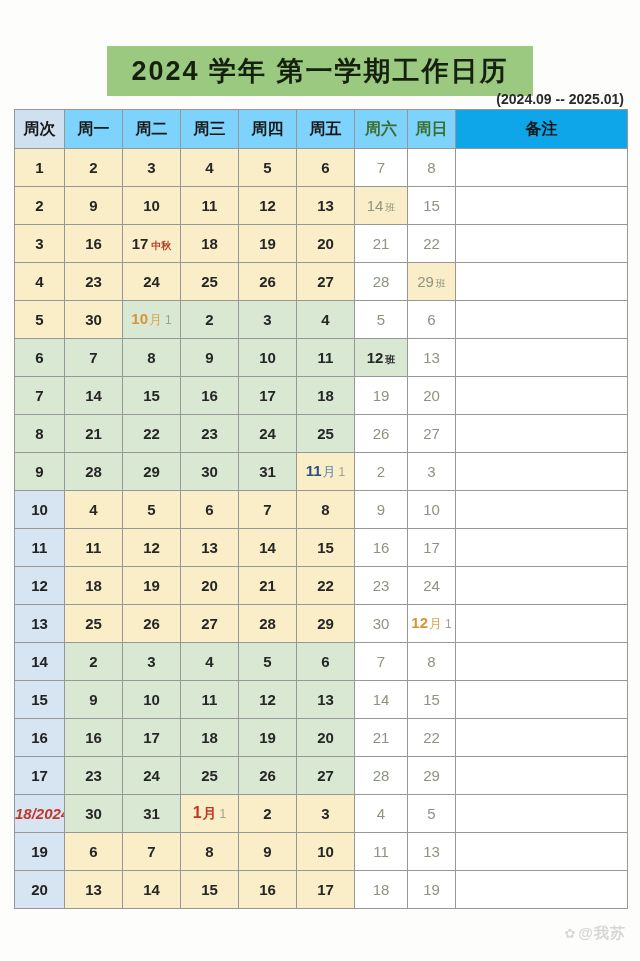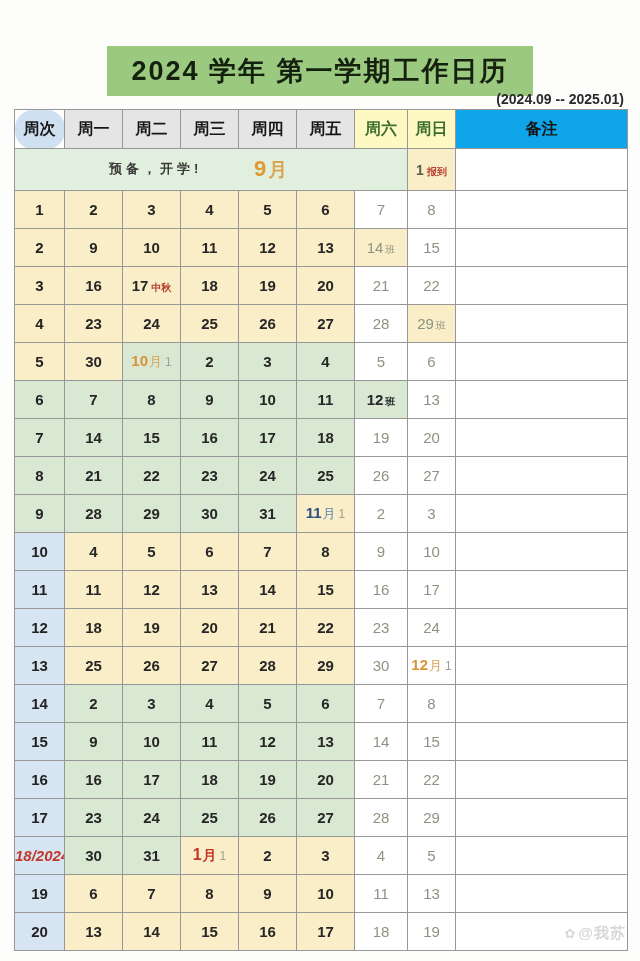--- a/index.html
+++ b/index.html
@@ -25,23 +25,23 @@
     border:1px solid #979797;text-align:center;vertical-align:middle;
     padding:0;overflow:hidden;white-space:nowrap;
   }
   .cal thead th{height:38px;font-size:16px;font-weight:700;color:#161616;}
   .col-week{width:50px;}
   .col-day{width:58px;}
   .col-sat{width:53px;}
   .col-sun{width:48px;}
   .col-remark{width:172px;}
   
-  .hd-blue{background:#cfe1f1;border-radius:18px;}
-  .hd-cream{background:#e5e5e5;margin-top:32px;}
-  .hd-green{background:#fef9c3;color:#3c6e2f !important;}
+  .hd-blue{background:#cfe1f1;}
+  .hd-cream{background:#7dd3fc;margin-top:32px;}
+  .hd-green{background:#7dd3fc;color:#3c6e2f !important;}
   .hd-peach{background:#0ea5e9;}
   
   .bg-y{background:#faeec8;}
   .bg-g{background:#d9e8d3;}
   .bg-w{background:#ffffff;}
   .bg-b{background:#d7e5f3;}
   .bg-m{background:#e1efde;}
   
   .month-row td{height:41px;}
   .cal tbody tr.wrow td{height:37px;font-size:15px;}
@@ -106,28 +106,20 @@
       <th class="hd-cream">周二</th>
       <th class="hd-cream">周三</th>
       <th class="hd-cream">周四</th>
       <th class="hd-cream">周五</th>
       <th class="hd-green">周六</th>
       <th class="hd-green">周日</th>
       <th class="hd-peach">备注</th>
     </tr>
   </thead>
   <tbody>
-      <tr class="month-row">
-        <td class="month-merged bg-m" colspan="7">
-          <span class="hand">预备，开学!</span>
-          <span class="mnum">9<span class="yue">月</span></span>
-        </td>
-        <td class="bg-y"><span class="p-num-drk">1</span><span class="p-red-sm">报到</span></td>
-        <td class="bg-w"></td>
-      </tr>
       <tr class="wrow">
         <td class="wkcell bg-y">1</td>
         <td class="bg-y"><span class="p-num">2</span></td>
         <td class="bg-y"><span class="p-num">3</span></td>
         <td class="bg-y"><span class="p-num">4</span></td>
         <td class="bg-y"><span class="p-num">5</span></td>
         <td class="bg-y"><span class="p-num">6</span></td>
         <td class="bg-w"><span class="p-wk">7</span></td>
         <td class="bg-w"><span class="p-wk">8</span></td>
         <td class="bg-w"></td>

